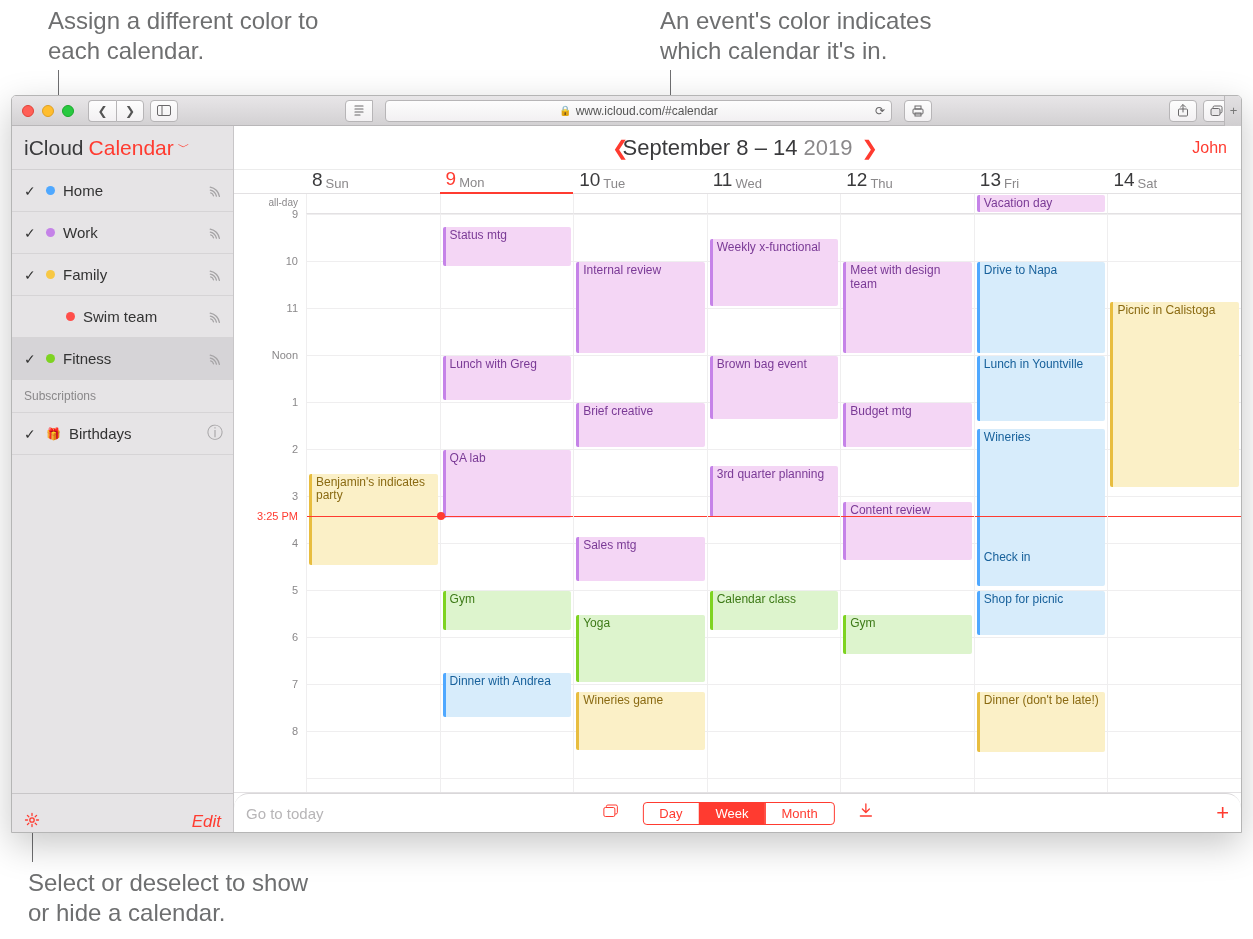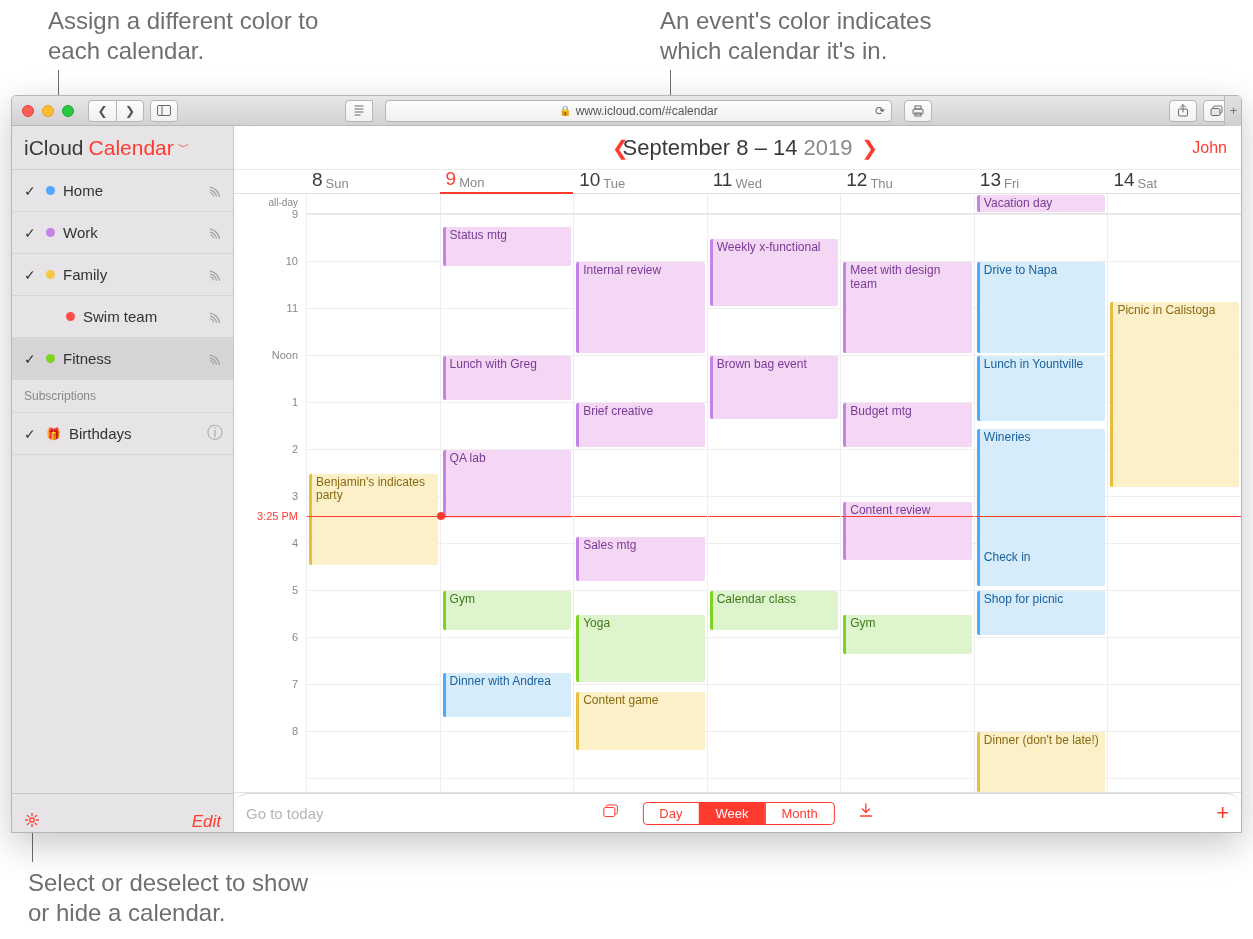--- a/index.html
+++ b/index.html
@@ -404,28 +404,29 @@
               <span class="dot"></span>
             </div>
           </div>
           <div class="day-head" style="grid-column: 4;"><span class="dn">10</span> Tue</div>
           <div class="allday-row" id="allday-2" style="grid-column: 4;"></div>
           <div class="day-col" id="col-2" style="grid-column: 4;">
             <div class="event" style="top: 48px; height: 91px; background: rgb(244, 214, 245); border-left-color: rgb(197, 131, 232); color: rgb(122, 58, 150);">Internal review</div>
             <div class="event" style="top: 189px; height: 44px; background: rgb(244, 214, 245); border-left-color: rgb(197, 131, 232); color: rgb(122, 58, 150);">Brief creative</div>
             <div class="event" style="top: 322.95px; height: 44px; background: rgb(244, 214, 245); border-left-color: rgb(197, 131, 232); color: rgb(122, 58, 150);">Sales mtg</div>
             <div class="event" style="top: 400.5px; height: 67.5px; background: rgb(221, 244, 205); border-left-color: rgb(126, 211, 33); color: rgb(61, 122, 23);">Yoga</div>
-            <div class="event" style="top: 478.05px; height: 58.1px; background: rgb(251, 240, 199); border-left-color: rgb(232, 189, 63); color: rgb(138, 106, 18);">Content game</div>
+            <div class="event" style="top: 478.05px; height: 58.1px; background: rgb(251, 240, 199); border-left-color: rgb(232, 189, 63); color: rgb(138, 106, 18);">Wineries game</div>
             <div class="nowline" style="top: 301.74px;"></div>
           </div>
           <div class="day-head" style="grid-column: 5;"><span class="dn">11</span> Wed</div>
           <div class="allday-row" id="allday-3" style="grid-column: 5;"></div>
           <div class="day-col" id="col-3" style="grid-column: 5;">
             <div class="event" style="top: 24.5px; height: 67.5px; background: rgb(244, 214, 245); border-left-color: rgb(197, 131, 232); color: rgb(122, 58, 150);">Weekly x-functional</div>
             <div class="event" style="top: 142px; height: 62.8px; background: rgb(244, 214, 245); border-left-color: rgb(197, 131, 232); color: rgb(122, 58, 150);">Brown bag event</div>
+            <div class="event" style="top: 252.45px; height: 51.05px; background: rgb(244, 214, 245); border-left-color: rgb(197, 131, 232); color: rgb(122, 58, 150);">3rd quarter planning</div>
             <div class="event" style="top: 377px; height: 39.3px; background: rgb(221, 244, 205); border-left-color: rgb(126, 211, 33); color: rgb(61, 122, 23);">Calendar class</div>
             <div class="nowline" style="top: 301.74px;"></div>
           </div>
           <div class="day-head" style="grid-column: 6;"><span class="dn">12</span> Thu</div>
           <div class="allday-row" id="allday-4" style="grid-column: 6;"></div>
           <div class="day-col" id="col-4" style="grid-column: 6;">
             <div class="event" style="top: 48px; height: 91px; background: rgb(244, 214, 245); border-left-color: rgb(197, 131, 232); color: rgb(122, 58, 150);">Meet with design team</div>
             <div class="event" style="top: 189px; height: 44px; background: rgb(244, 214, 245); border-left-color: rgb(197, 131, 232); color: rgb(122, 58, 150);">Budget mtg</div>
             <div class="event" style="top: 287.7px; height: 58.1px; background: rgb(244, 214, 245); border-left-color: rgb(197, 131, 232); color: rgb(122, 58, 150);">Content review</div>
             <div class="event" style="top: 400.5px; height: 39.3px; background: rgb(221, 244, 205); border-left-color: rgb(126, 211, 33); color: rgb(61, 122, 23);">Gym</div>
@@ -434,21 +435,21 @@
           <div class="day-head" style="grid-column: 7;"><span class="dn">13</span> Fri</div>
           <div class="allday-row" id="allday-5" style="grid-column: 7;">
             <div class="allday-event" style="background: rgb(244, 214, 245); border-left-color: rgb(197, 131, 232); color: rgb(122, 58, 150);">Vacation day</div>
           </div>
           <div class="day-col" id="col-5" style="grid-column: 7;">
             <div class="event" style="top: 48px; height: 91px; background: rgb(215, 236, 251); border-left-color: rgb(79, 168, 255); color: rgb(24, 97, 155);">Drive to Napa</div>
             <div class="event" style="top: 142px; height: 65.15px; background: rgb(215, 236, 251); border-left-color: rgb(79, 168, 255); color: rgb(24, 97, 155);">Lunch in Yountville</div>
             <div class="event" style="top: 214.85px; height: 123.9px; background: rgb(215, 236, 251); border-left-color: rgb(79, 168, 255); color: rgb(24, 97, 155);">Wineries</div>
             <div class="event" style="top: 334.7px; height: 36.95px; background: rgb(215, 236, 251); border-left-color: rgb(79, 168, 255); color: rgb(24, 97, 155);">Check in</div>
             <div class="event" style="top: 377px; height: 44px; background: rgb(215, 236, 251); border-left-color: rgb(79, 168, 255); color: rgb(24, 97, 155);">Shop for picnic</div>
-            <div class="event" style="top: 478.05px; height: 60.45px; background: rgb(251, 240, 199); border-left-color: rgb(232, 189, 63); color: rgb(138, 106, 18); margin-top: 40px;">Dinner (don't be late!)</div>
+            <div class="event" style="top: 478.05px; height: 60.45px; background: rgb(251, 240, 199); border-left-color: rgb(232, 189, 63); color: rgb(138, 106, 18);">Dinner (don't be late!)</div>
             <div class="nowline" style="top: 301.74px;"></div>
           </div>
           <div class="day-head" style="grid-column: 8;"><span class="dn">14</span> Sat</div>
           <div class="allday-row" id="allday-6" style="grid-column: 8;"></div>
           <div class="day-col" id="col-6" style="grid-column: 8;">
             <div class="event" style="top: 87.95px; height: 185px; background: rgb(251, 240, 199); border-left-color: rgb(232, 189, 63); color: rgb(138, 106, 18);">Picnic in Calistoga</div>
             <div class="nowline" style="top: 301.74px;"></div>
           </div>
         </div>
 

